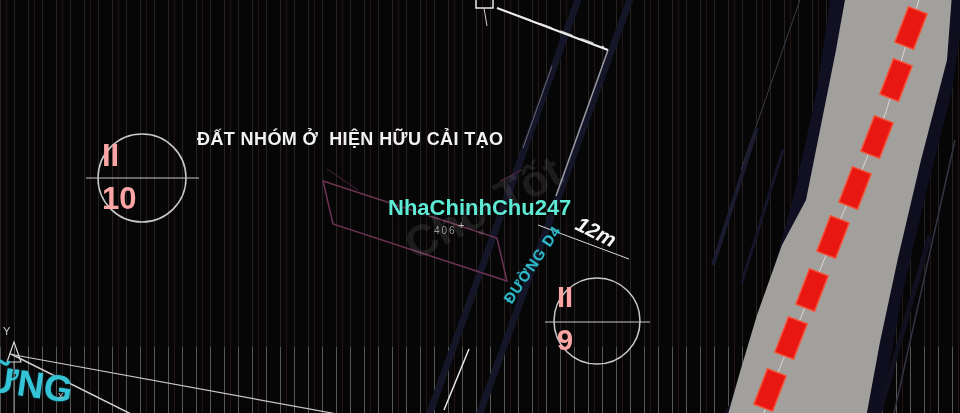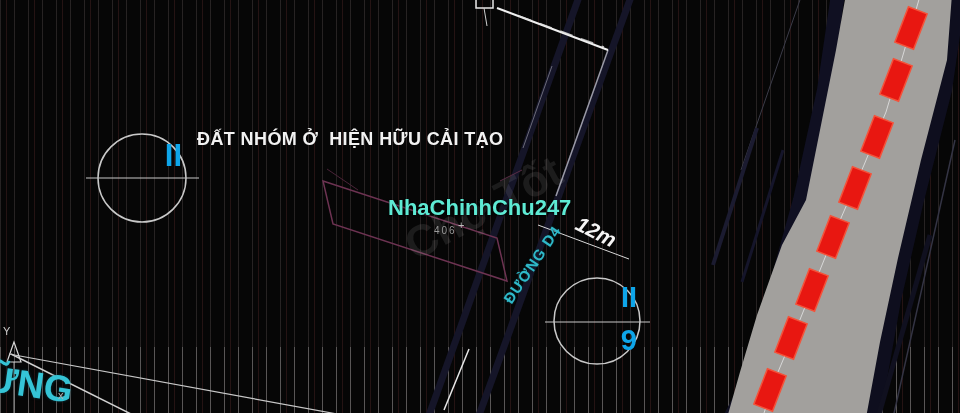--- a/index.html
+++ b/index.html
@@ -39,21 +39,21 @@
   .plus-mark{left:458px;top:219px;font-size:11px;color:#bcbcbc;}
   .road-label{
     left:487px;top:256px;font-size:15px;font-weight:bold;letter-spacing:1px;
     color:#2fb9c9;transform:rotate(-56deg);transform-origin:center;
     text-shadow:0 0 2px rgba(10,60,70,.9);
   }
   .dim-label{
     left:575px;top:220px;font-size:21px;font-weight:bold;font-style:italic;
     color:#f5f5f5;transform:rotate(27deg);transform-origin:center;
   }
-  .circle-label{position:absolute;color:#0ea5e9;font-weight:bold;text-align:right;}
+  .circle-label{position:absolute;color:#fca5a5;font-weight:bold;text-align:left;}
   .cl-ii10-top{left:102px;top:138px;width:80px;font-size:31px;}
   .cl-ii10-bot{left:102px;top:181px;width:80px;font-size:31px;}
   .cl-ii9-top{left:557px;top:281px;width:80px;font-size:29px;}
   .cl-ii9-bot{left:557px;top:324px;width:80px;font-size:29px;}
   .corner-cyan{
     left:-10px;top:358px;font-size:37px;font-weight:bold;color:#35c4d6;
     transform:rotate(8deg);transform-origin:left top;
     text-shadow:0 0 3px rgba(10,70,80,.8);
   }
   .axis-y{left:3px;top:325px;font-size:11px;color:#cccccc;}
@@ -139,20 +139,21 @@
   <div class="txt wm-main">NhaChinhChu247</div>
 
   <div class="txt parcel-no">406</div>
   <div class="txt plus-mark">+</div>
 
   <div class="txt road-label">ĐƯỜNG D4</div>
 
   <div class="txt dim-label">12m</div>
 
   <div class="txt circle-label cl-ii10-top">II</div>
+  <div class="txt circle-label cl-ii10-bot">10</div>
 
   <div class="txt circle-label cl-ii9-top">II</div>
   <div class="txt circle-label cl-ii9-bot">9</div>
 
   <div class="txt corner-cyan">ỮNG</div>
 
   <div class="txt axis-y">Y</div>
   <div class="txt x-mark">x</div>
 
 </div>

